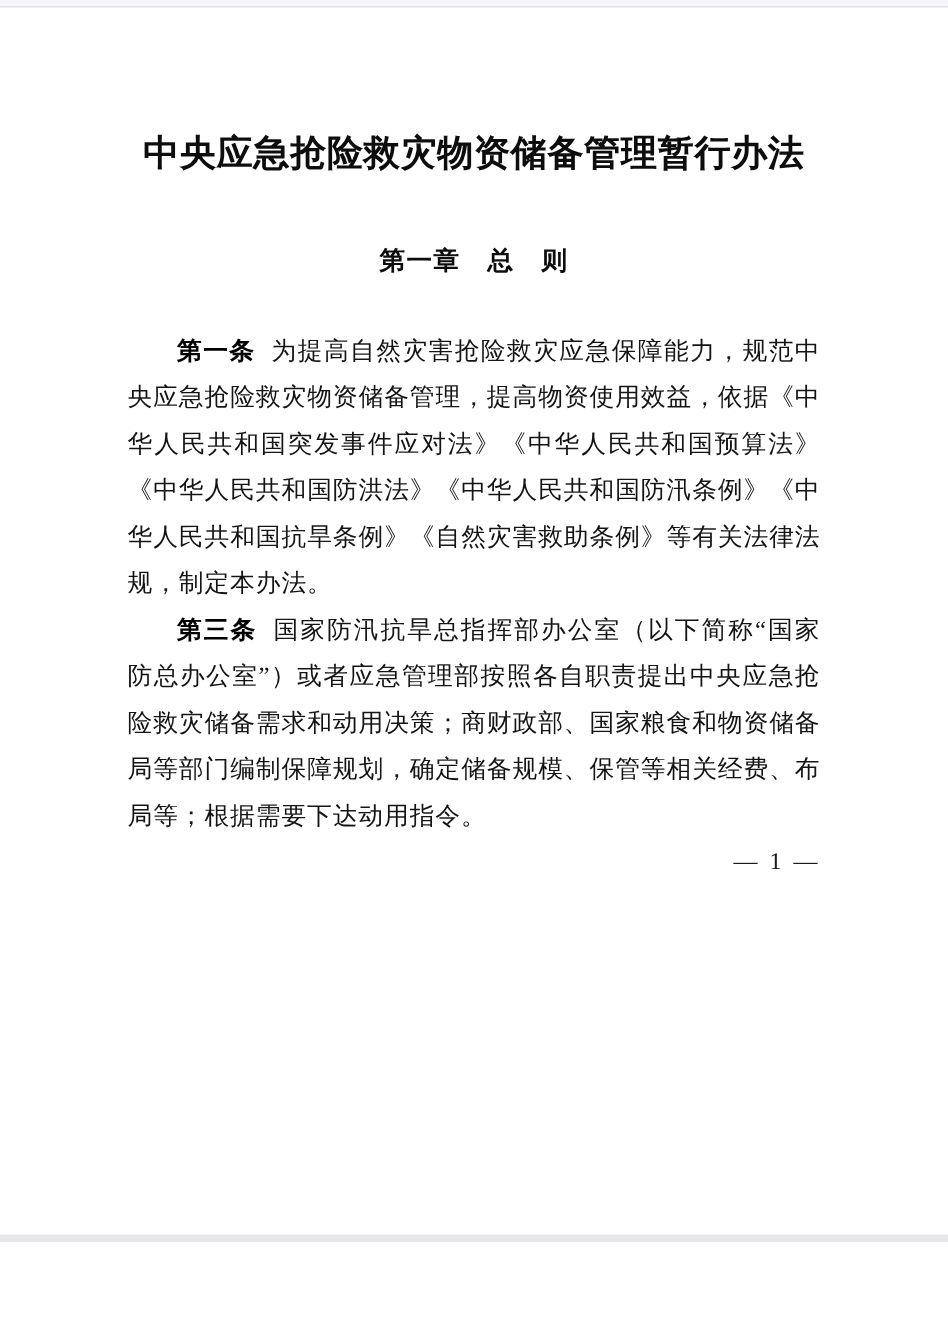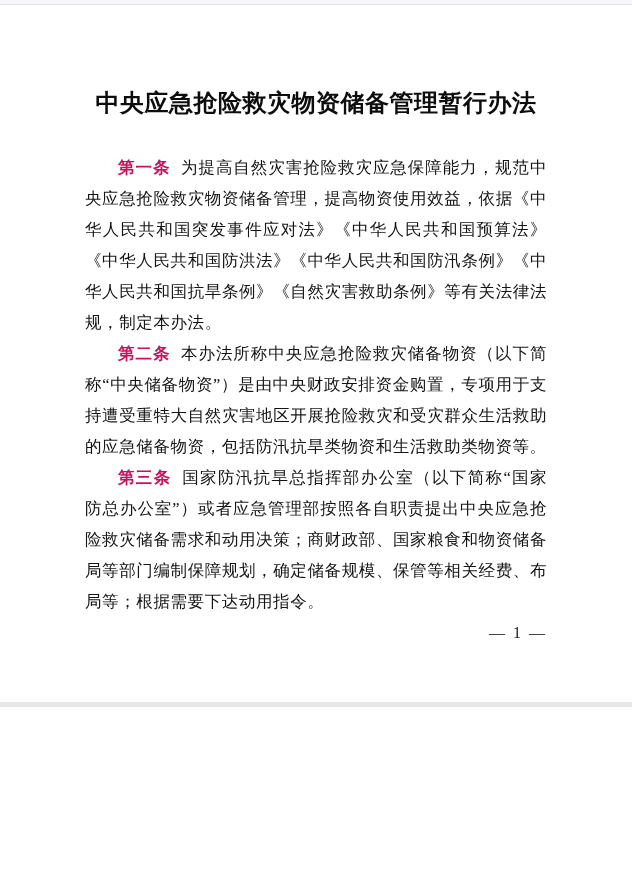--- a/index.html
+++ b/index.html
@@ -9,21 +9,21 @@
     width: 632px;
     height: 880px;
     background: #ffffff;
     overflow: hidden;
     font-family: "Liberation Serif", "DejaVu Serif", serif;
     color: #141414;
   }
   .viewer-frame {
     position: relative;
     width: 632px;
-    height: 707px;
+    height: 828px;
     background: #ffffff;
   }
   .viewer-strip-top {
     position: absolute;
     top: 0; left: 0; right: 0;
     height: 5px;
     background: #f6f6f8;
     border-bottom: 1px solid #e3e3e6;
   }
   .viewer-strip-bottom {
@@ -64,21 +64,21 @@
     text-justify: inter-ideograph;
     letter-spacing: 0.6px;
   }
   .article {
     margin: 0;
     text-indent: 2em;
   }
   .article-num {
     font-weight: 700;
     margin-right: 0.65em;
-    color: #be185d;
+    color: #000000;
   }
   .page-number {
     margin-top: 6px;
     font-size: 16px;
     line-height: 20px;
     text-align: right;
     letter-spacing: 2px;
     color: #1a1a1a;
   }
 </style>
@@ -86,26 +86,26 @@
 <body>
 
 <div class="viewer-frame">
 
   <div class="viewer-strip-top"></div>
 
   <div class="page">
 
     <h1 class="doc-title">中央应急抢险救灾物资储备管理暂行办法</h1>
 
+    <div class="chapter-heading">第一章　总　则</div>
 
     <div class="body-text">
 
       <p class="article"><span class="article-num">第一条</span><span>为提高自然灾害抢险救灾应急保障能力，规范中央应急抢险救灾物资储备管理，提高物资使用效益，依据《中华人民共和国突发事件应对法》《中华人民共和国预算法》《中华人民共和国防洪法》《中华人民共和国防汛条例》《中华人民共和国抗旱条例》《自然灾害救助条例》等有关法律法规，制定本办法。</span></p>
 
-      <p class="article"><span class="article-num">第二条</span><span>本办法所称中央应急抢险救灾储备物资（以下简称“中央储备物资”）是由中央财政安排资金购置，专项用于支持遭受重特大自然灾害地区开展抢险救灾和受灾群众生活救助的应急储备物资，包括防汛抗旱类物资和生活救助类物资等。</span></p>
 
       <p class="article"><span class="article-num">第三条</span><span>国家防汛抗旱总指挥部办公室（以下简称“国家防总办公室”）或者应急管理部按照各自职责提出中央应急抢险救灾储备需求和动用决策；商财政部、国家粮食和物资储备局等部门编制保障规划，确定储备规模、保管等相关经费、布局等；根据需要下达动用指令。</span></p>
 
 
     </div>
 
     <div class="page-number">— 1 —</div>
 
   </div>
 

